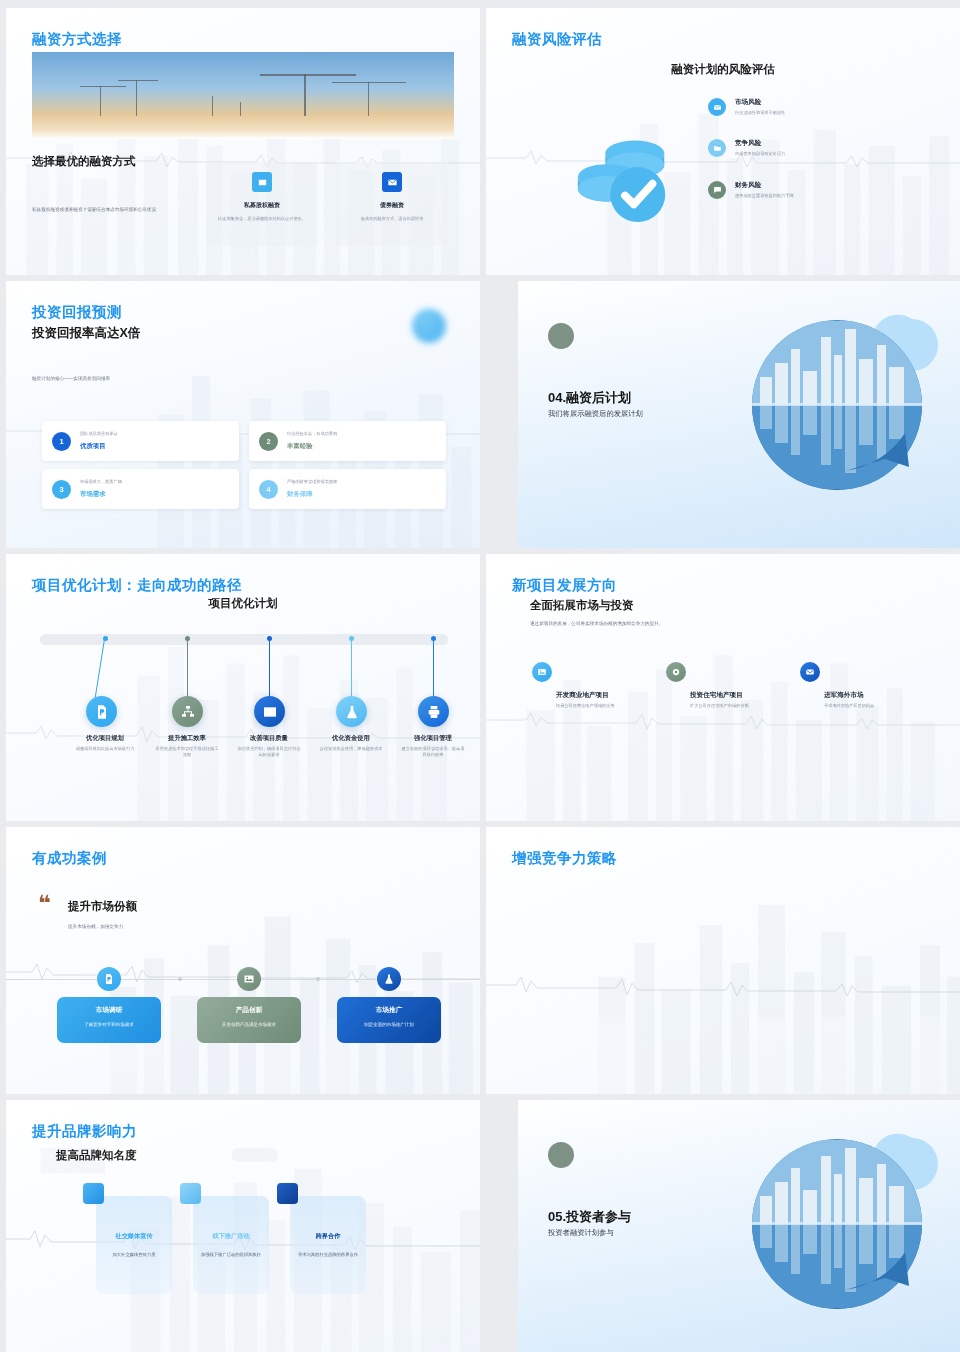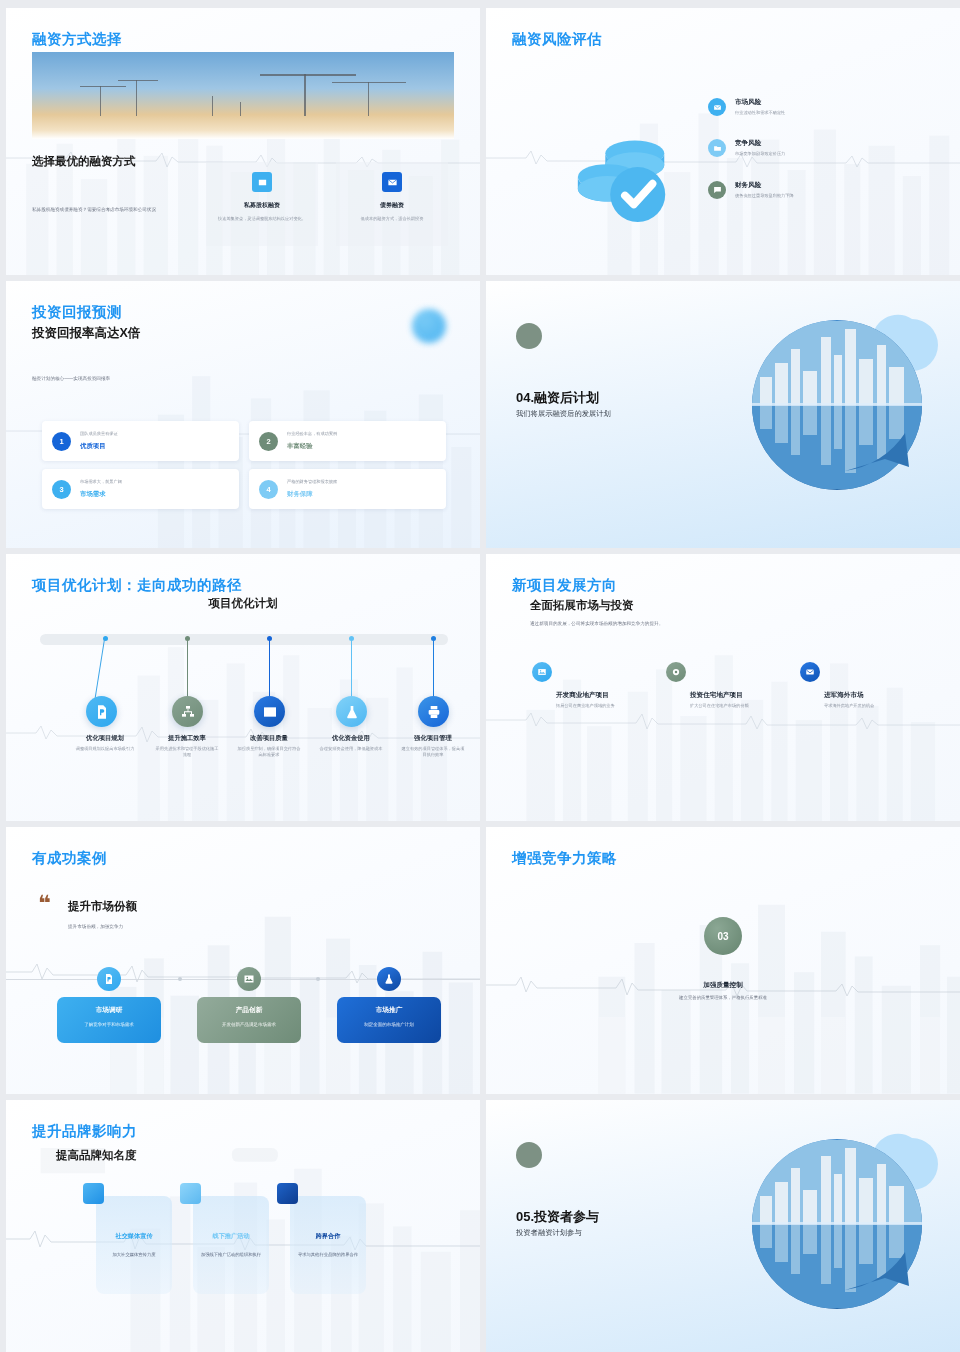--- a/index.html
+++ b/index.html
@@ -82,21 +82,21 @@
               display: grid; grid-template-columns: 1fr 1fr; gap: 8px 10px; }
   .rcard { background: #fff; border-radius: 4px; height: 40px; display: flex;
            align-items: center; gap: 9px; padding: 0 10px;
            box-shadow: 0 1px 4px rgba(30,60,110,.09); }
   .rnum { width: 19px; height: 19px; border-radius: 50%; flex: 0 0 19px;
           color: #fff; font-size: 7.5px; font-weight: bold;
           display: flex; align-items: center; justify-content: center; }
   .rlab { font-size: 6.4px; font-weight: bold; }
 
   
-  .sec { background: linear-gradient(170deg,#ffffff 0%,#eaf4fd 45%,#cfe7fa 100%); }
+  .sec { background: linear-gradient(170deg,#ffffff 0%,#eaf4fd 45%,#cfe7fa 100%); margin-left: 32px; }
   .sec .gdot { position: absolute; left: 30px; top: 42px; width: 26px; height: 26px;
                border-radius: 50%; background: #7d9184; }
   .sec .snum { position: absolute; left: 30px; top: 108px;
                font-size: 13px; font-weight: bold; color: #141414; }
   .sec .sdesc { position: absolute; left: 30px; top: 128px;
                 font-size: 7.3px; color: #333b45; }
   .bubble-wrap { position: absolute; right: 18px; top: 20px; width: 215px; height: 215px; }
 
   
   .s5 .h2 { position: absolute; left: 0; right: 0; top: 42px; text-align: center; }
@@ -243,20 +243,21 @@
           <rect x="378" y="62" width="26" height="128"></rect>
         <rect x="412" y="92" width="18" height="98"></rect>
           <rect x="438" y="52" width="20" height="138"></rect>
       </g>
     </svg>
     <svg class="wave" viewBox="0 0 474 22" preserveAspectRatio="none">
       <path d="M0 11 H40 l5 -7 l5 13 l5 -9 l6 6 H140 l6 -9 l5 15 l5 -11 l6 6 H250 l5 -8 l6 13 l5 -10 l5 6 H360 l6 -7 l5 11 l5 -9 l6 5 H474" fill="none" stroke="#b9c3ce" stroke-width=".8"></path>
     </svg>
 
     <div class="ttl">融资风险评估</div>
+    <div class="sub-h h2">融资计划的风险评估</div>
 
     <svg class="coins" viewBox="0 0 120 112">
       <ellipse cx="72" cy="38" rx="30" ry="13" fill="#5bc0f4"></ellipse>
       <path d="M42 38v12c0 7 13 13 30 13s30-6 30-13V38c0 7-13 13-30 13S42 45 42 38z" fill="#4db4ef"></path>
       <ellipse cx="72" cy="50" rx="30" ry="13" fill="#6ec9f6"></ellipse>
       <ellipse cx="44" cy="62" rx="30" ry="13" fill="#5bc0f4"></ellipse>
       <path d="M14 62v12c0 7 13 13 30 13s30-6 30-13V62c0 7-13 13-30 13s-30-6-30-13z" fill="#4db4ef"></path>
       <ellipse cx="44" cy="74" rx="30" ry="13" fill="#6ec9f6"></ellipse>
       <circle cx="75" cy="80" r="28" fill="#4db7f0"></circle>
       <path d="M62 81l9 9 19-21" fill="none" stroke="#fff" stroke-width="8" stroke-linecap="round" stroke-linejoin="round"></path>
@@ -675,25 +676,20 @@
           <rect x="386" y="122" width="18" height="68"></rect>
       </g>
     </svg>
     <svg class="wave" viewBox="0 0 474 22" preserveAspectRatio="none" style="top:55%">
       <path d="M0 11 H30 l5 -8 l5 15 l5 -11 l6 7 H130 l6 -9 l5 16 l5 -12 l6 7 H240 l5 -8 l6 14 l5 -11 l5 6 H350 l6 -7 l5 12 l5 -10 l6 6 H474" fill="none" stroke="#b5bfca" stroke-width=".9"></path>
     </svg>
 
     <div class="ttl">增强竞争力策略</div>
 
     <div class="row">
-      <div class="cell">
-        <div class="circ" style="background:radial-gradient(circle at 35% 30%,#8ba794,#65846f)">03</div>
-        <div class="ct">加强质量控制</div>
-        <div class="cd">建立完善的质量管理体系，严格执行质量标准</div>
-      </div>
     </div>
   </section>
 
   <section class="slide s9">
     <svg class="skyline" viewBox="0 0 474 190" preserveAspectRatio="none" style="height:82%">
       <g fill="#e8edf3" opacity=".85">
         <rect x="108" y="70" width="26" height="120"></rect>
           <rect x="142" y="42" width="18" height="148"></rect>
         <rect x="166" y="86" width="24" height="104"></rect>
           <rect x="198" y="30" width="20" height="160"></rect>

